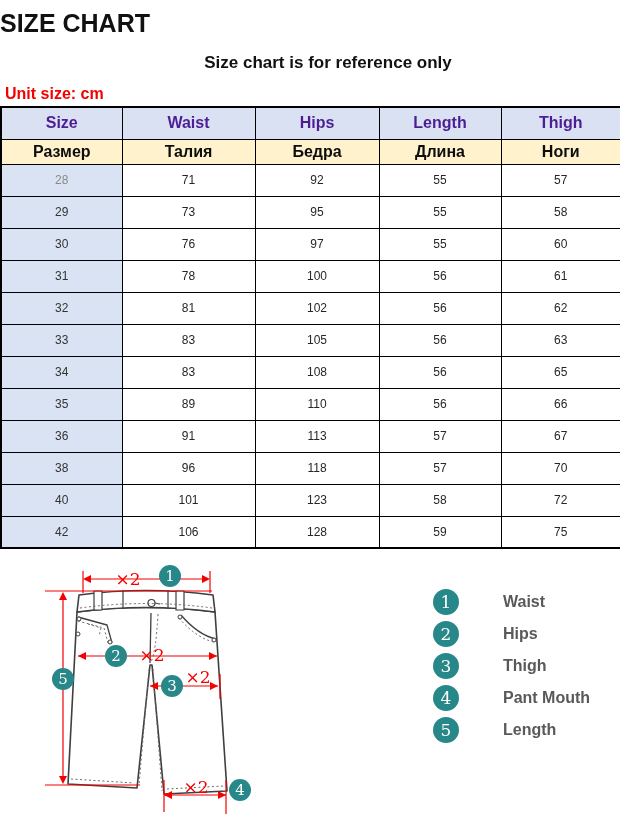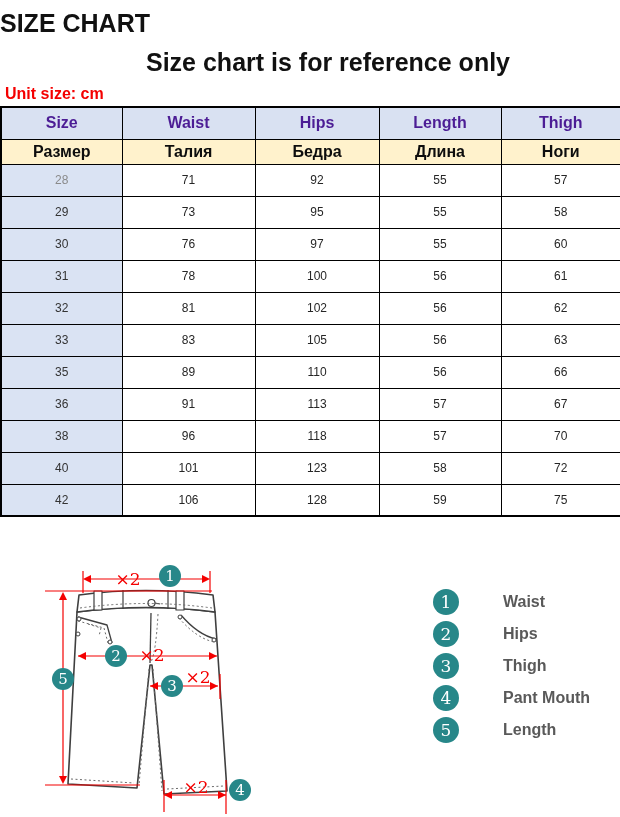--- a/index.html
+++ b/index.html
@@ -1,21 +1,21 @@
 <!DOCTYPE html>
 <html><head>
 <meta charset="utf-8">
 <style>
   html,body{margin:0;padding:0;}
   body{
     width:620px;height:817px;position:relative;overflow:hidden;
     background:#ffffff;font-family:"Liberation Sans",sans-serif;
   }
   .title{padding-top:8px;text-align:left;font-size:25px;font-weight:bold;line-height:31px;color:#111;}
-  .subtitle{margin-top:10px;text-align:center;font-size:25px;font-weight:bold;line-height:27px;color:#111;padding-left:36px;}
+  .subtitle{margin-top:10px;text-align:center;font-size:17px;font-weight:bold;line-height:27px;color:#111;padding-left:36px;}
   .unit{margin:8px 0 0 5px;font-size:16px;font-weight:bold;line-height:20px;color:#f40000;}
 
   table.size-chart{
     border-collapse:collapse;table-layout:fixed;width:620px;margin-top:2px;
     border:2px solid #000;
   }
   .size-chart th,.size-chart td{
     border:1px solid #000;text-align:center;vertical-align:middle;padding:0;overflow:hidden;
   }
   tr.hdr-en{height:32px;}
@@ -106,20 +106,27 @@
         <td>102</td>
         <td>56</td>
         <td>62</td>
       </tr>
       <tr>
         <td class="c-size">33</td>
         <td>83</td>
         <td>105</td>
         <td>56</td>
         <td>63</td>
+      </tr>
+      <tr>
+        <td class="c-size">34</td>
+        <td>83</td>
+        <td>108</td>
+        <td>56</td>
+        <td>65</td>
       </tr>
       <tr>
         <td class="c-size">35</td>
         <td>89</td>
         <td>110</td>
         <td>56</td>
         <td>66</td>
       </tr>
       <tr>
         <td class="c-size">36</td>

